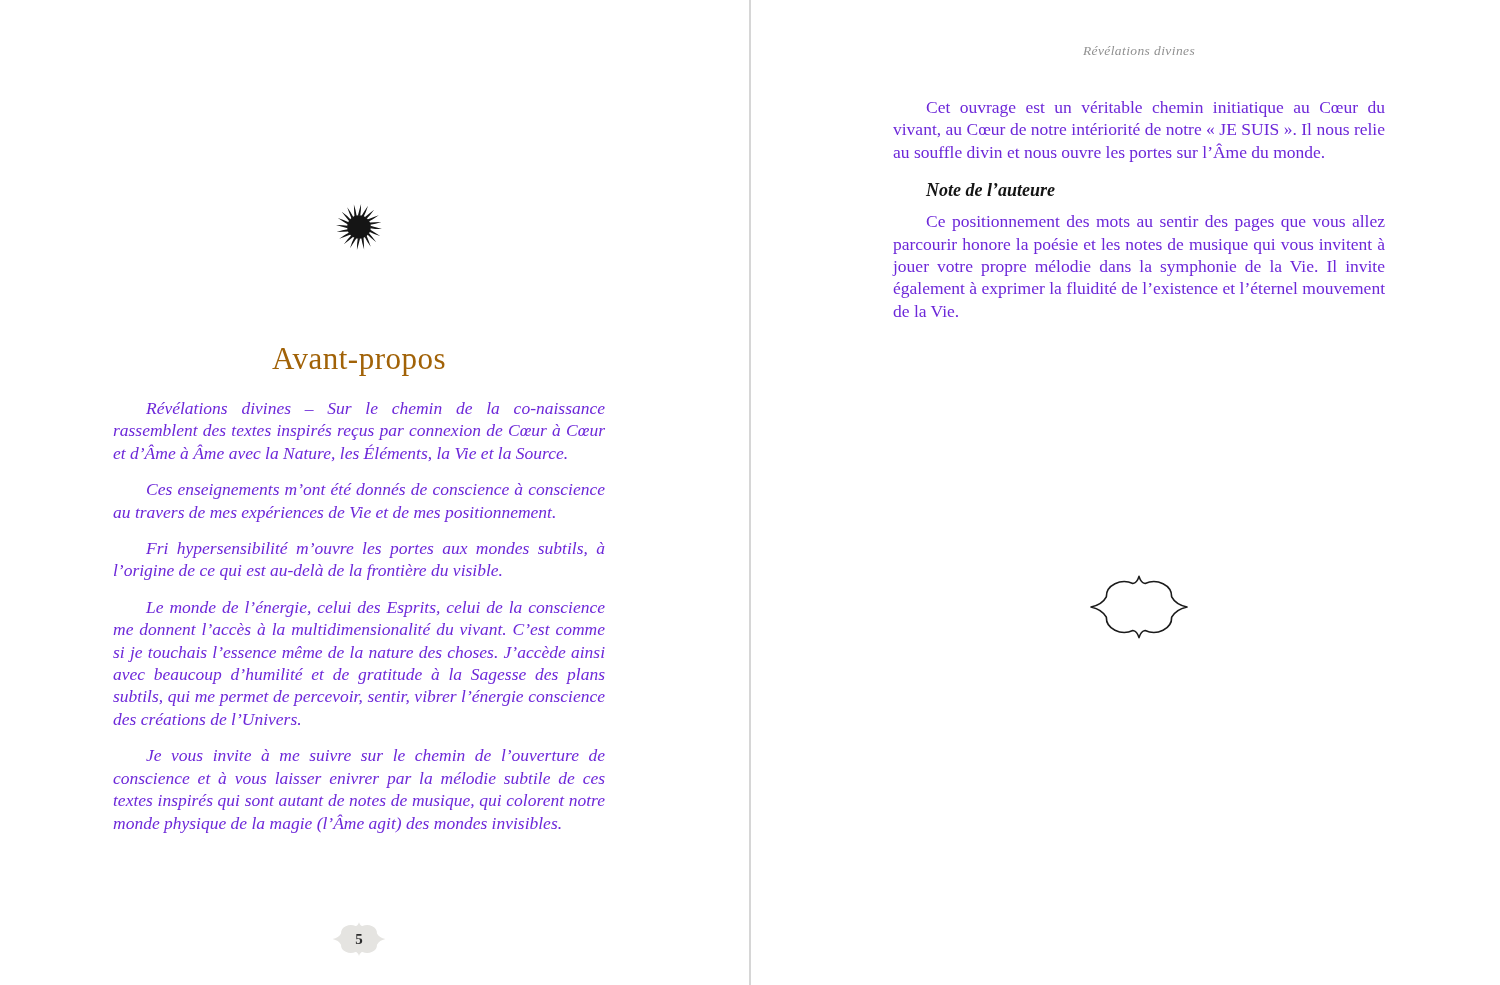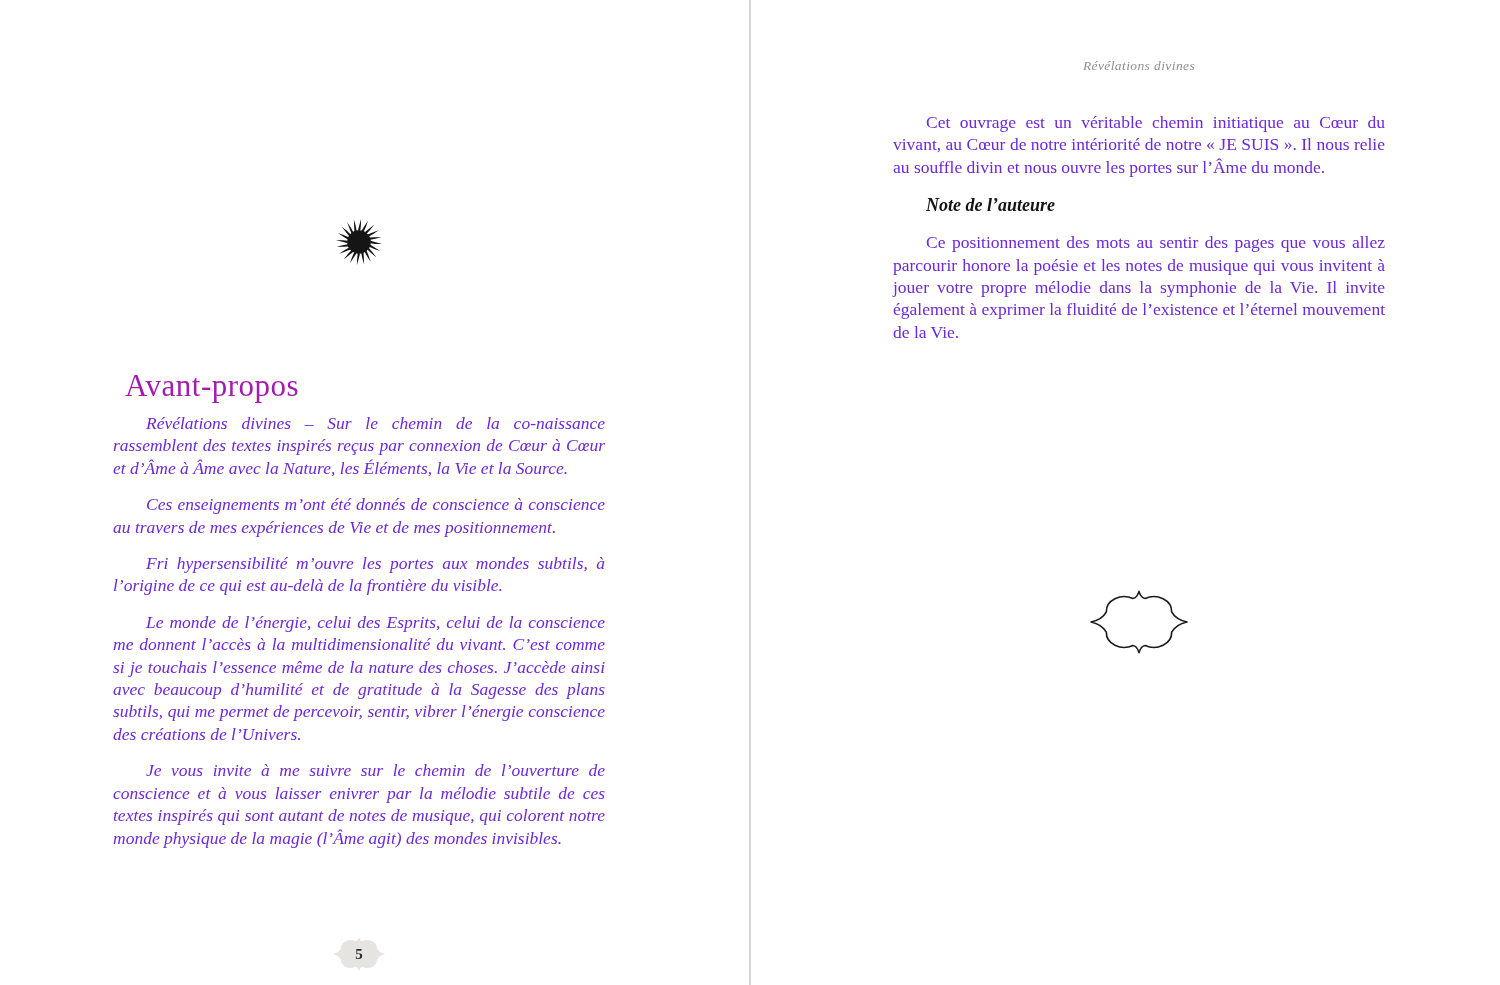--- a/index.html
+++ b/index.html
@@ -19,65 +19,65 @@
   .gutter {
     position: absolute;
     left: 749px;
     top: 0;
     width: 2px;
     height: 985px;
     background: #d6d6d6;
   }
   .page {
     position: absolute;
-    top: 15px;
+    top: 0;
     height: 917px;
     width: 492px;
   }
   .page-left  { left: 113px; }
   .page-right { left: 893px; }
 
   
   .sun-wrap {
     position: absolute;
     top: 203px;
     left: 50%;
     transform: translateX(-50%);
     width: 48px;
     height: 48px;
   }
   .chapter-title {
     position: absolute;
     top: 341px;
     left: 0;
     width: 100%;
-    margin: 12px;
-    text-align: left;
+    margin: 0;
+    text-align: center;
     font-size: 31px;
     font-weight: 400;
     letter-spacing: 0.5px;
-    color: #a21caf;
+    color: #a16207;
   }
   .body-block {
     position: absolute;
     left: 0;
     width: 492px;
   }
   .body-block-left  { top: 397px; font-style: italic; }
   .body-block-right { top: 96px; }
   .body-block p {
     margin: 0 0 14px 0;
     font-size: 17.5px;
     line-height: 22.4px;
     text-align: justify;
     text-indent: 33px;
     color: #6d28d9;
   }
   .note-heading {
-    margin: 17px 0 15px 0;
+    margin: 17px 0 9px 0;
     font-size: 18px;
     font-style: italic;
     font-weight: bold;
     text-indent: 33px;
     color: #141414;
   }
   .page-number-badge {
     position: absolute;
     top: 919px;
     left: 50%;

